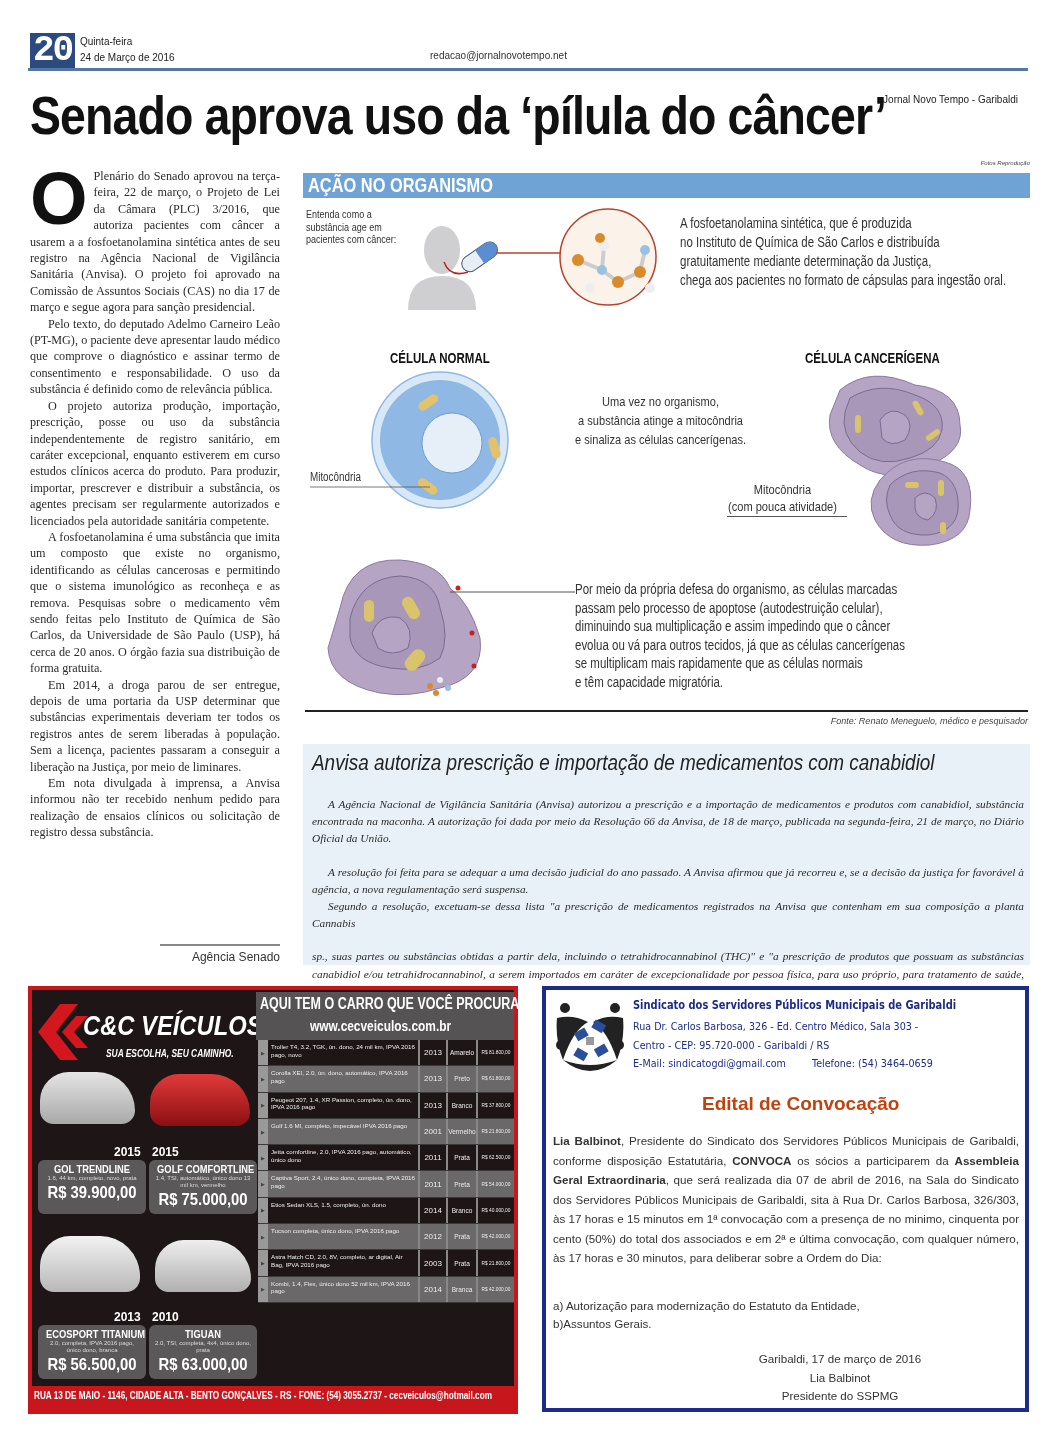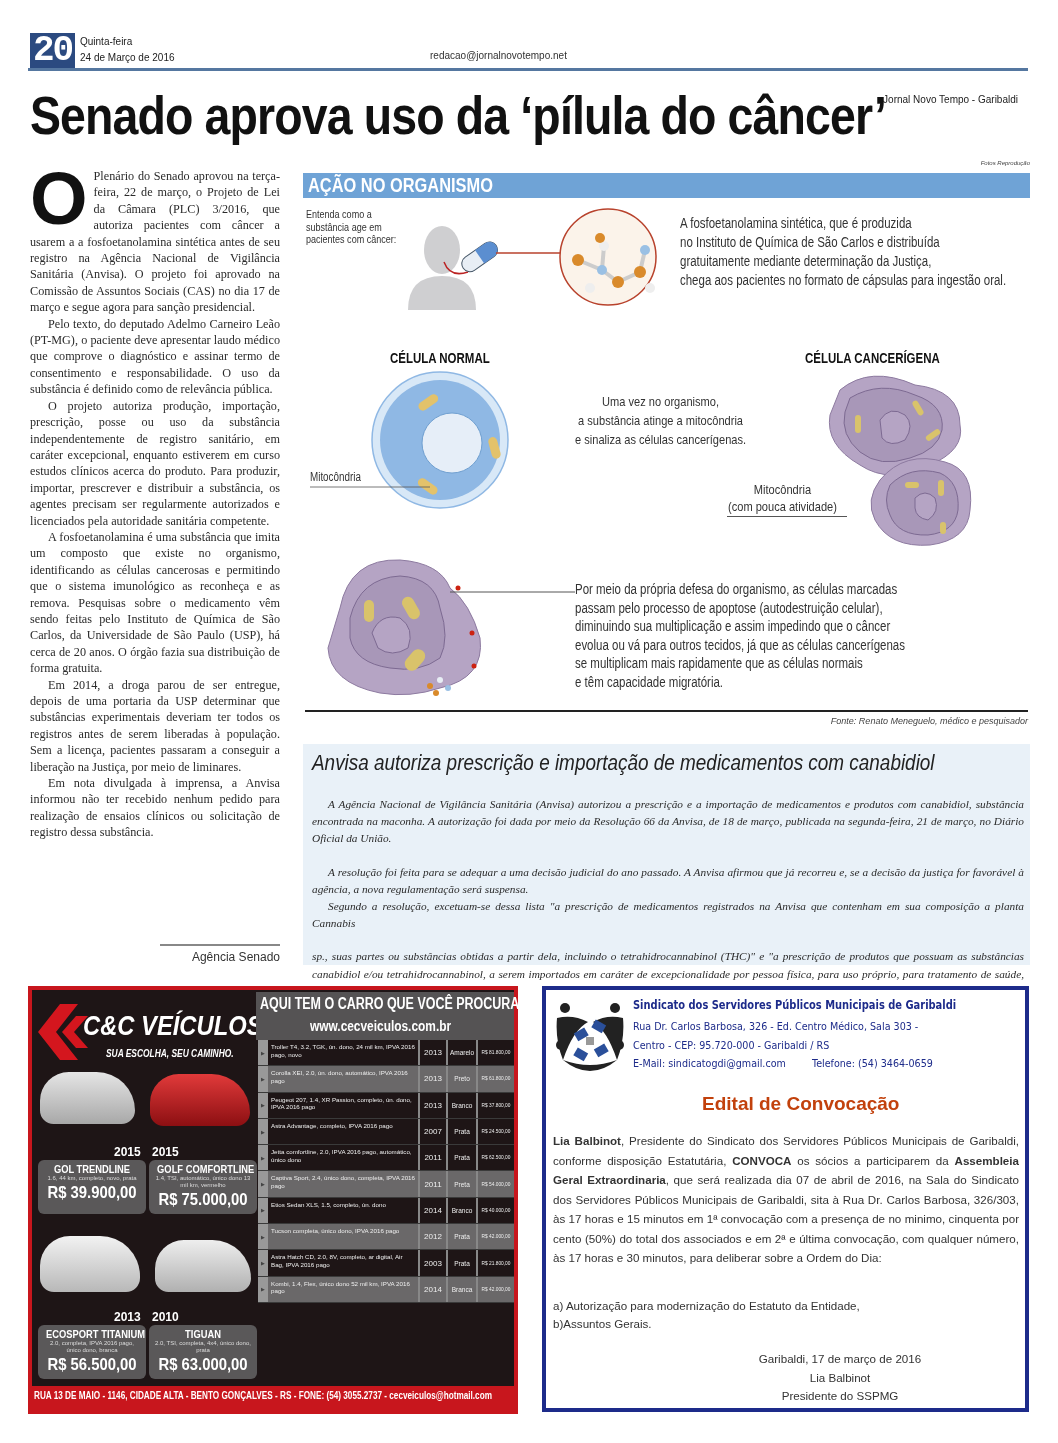--- a/index.html
+++ b/index.html
@@ -299,26 +299,26 @@
       <div class="c">Preto</div>
       <div class="p">R$ 61.800,00</div>
     </div>
     <div class="cc-row dark">
       <div class="arr">▶</div>
       <div class="d">Peugeot 207, 1.4, XR Passion, completo, ún. dono, IPVA 2016 pago</div>
       <div class="y">2013</div>
       <div class="c">Branco</div>
       <div class="p">R$ 37.800,00</div>
     </div>
-    <div class="cc-row dark">
-      <div class="arr">▶</div>
-      <div class="d">Astra Advantage, completo, IPVA 2016 pago</div>
-      <div class="y">2007</div>
-      <div class="c">Prata</div>
-      <div class="p">R$ 24.500,00</div>
+    <div class="cc-row light">
+      <div class="arr">▶</div>
+      <div class="d">Golf 1.6 MI, completo, impecável IPVA 2016 pago</div>
+      <div class="y">2001</div>
+      <div class="c">Vermelho</div>
+      <div class="p">R$ 21.800,00</div>
     </div>
     <div class="cc-row dark">
       <div class="arr">▶</div>
       <div class="d">Jetta comfortline, 2.0, IPVA 2016 pago, automático, único dono</div>
       <div class="y">2011</div>
       <div class="c">Prata</div>
       <div class="p">R$ 62.500,00</div>
     </div>
     <div class="cc-row light">
       <div class="arr">▶</div>

